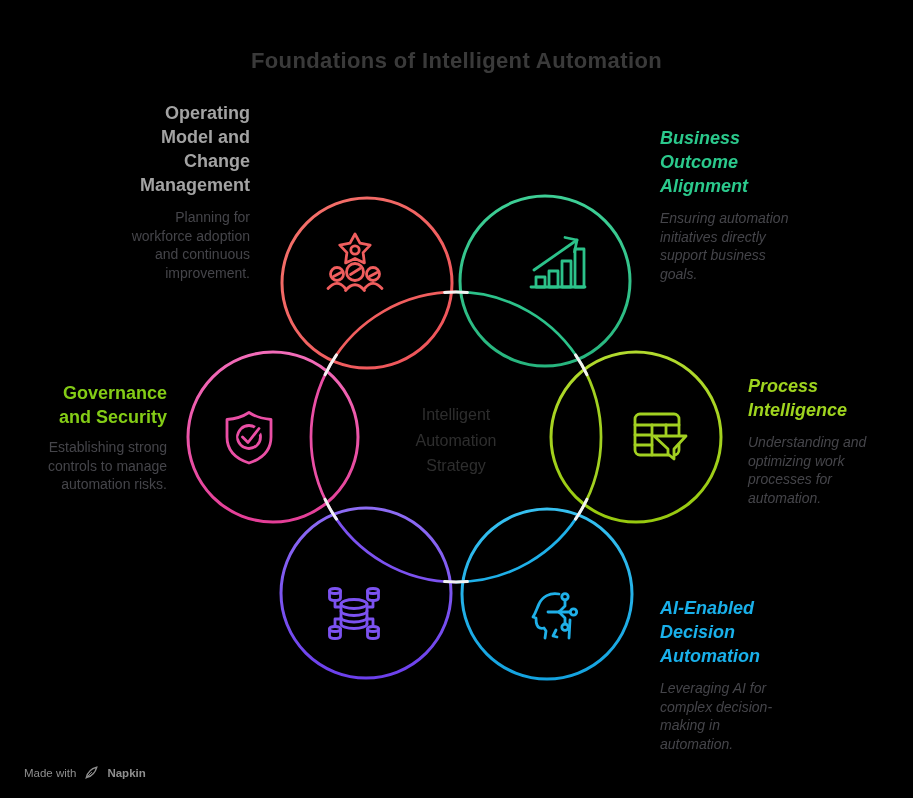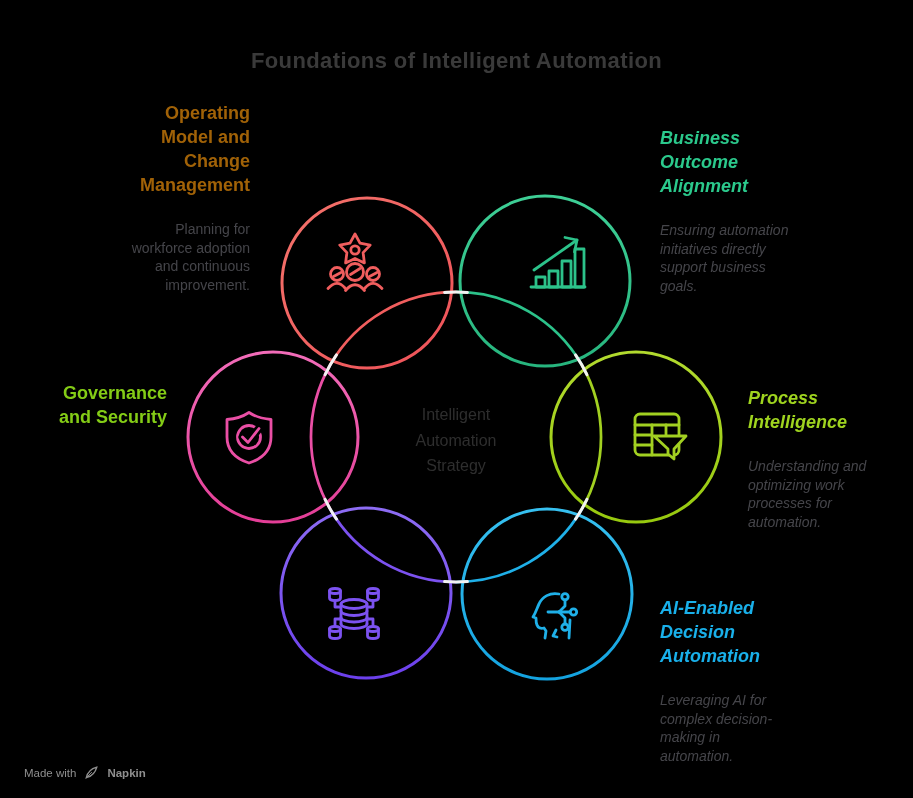--- a/index.html
+++ b/index.html
@@ -11,29 +11,29 @@
     position:absolute;left:0;top:48px;width:913px;text-align:center;
     font-size:22px;font-weight:700;color:#3a3a3a;letter-spacing:.4px;
   }
   .diagram-svg{position:absolute;left:0;top:0;}
   .center-label{
     position:absolute;left:356px;top:402px;width:200px;text-align:center;
     font-size:16px;line-height:25.5px;color:#2e2e2e;white-space:pre-line;font-weight:400;
   }
   .section{position:absolute;}
   .section-title{font-size:18px;font-weight:700;line-height:24px;white-space:pre-line;}
-  .section-body{font-size:14px;line-height:18.5px;color:#45454a;white-space:pre-line;margin-top:23px;}
+  .section-body{font-size:14px;line-height:18.5px;color:#45454a;white-space:pre-line;margin-top:11px;}
   .align-right{text-align:right;}
   .align-left{text-align:left;font-style:italic;}
   .sec-operating{left:30px;top:101px;width:220px;}
-  .sec-operating .section-title{color:#a16207;}
+  .sec-operating .section-title{color:#a3a3a3;}
   .sec-business{left:660px;top:126px;width:200px;}
   .sec-business .section-title{color:#2bc98c;}
   .sec-process{left:748px;top:374px;width:160px;}
-  .sec-process .section-title{color:#9fd41f;margin-top:12px;}
+  .sec-process .section-title{color:#9fd41f;}
   .sec-ai{left:660px;top:596px;width:200px;}
   .sec-ai .section-title{color:#19b0ea;}
   .sec-scalable{left:30px;top:596px;width:220px;}
   .sec-scalable .section-title{color:#7a4df3;}
   .sec-governance{left:17px;top:381px;width:150px;}
   .sec-governance .section-title{color:#84cc16;text-align:right;}
   .sec-governance .section-body{margin-top:9px;}
   .footer{
     position:absolute;left:24px;top:766px;display:flex;align-items:center;gap:9px;
     font-size:11.5px;color:#8f8f8f;
@@ -217,20 +217,23 @@
     <div class="section-body">Leveraging AI for
 complex decision-
 making in
 automation.</div>
   </div>
 
 
   <div class="section sec-governance align-right">
     <div class="section-title">Governance
 and Security</div>
+    <div class="section-body">Establishing strong
+controls to manage
+automation risks.</div>
   </div>
 
   <div class="footer">
     <span>Made with</span>
     <svg width="13" height="13" viewBox="0 0 16 16">
       <path d="M1.5 14.5 C3 8 7 3.5 14.5 1.5 C12.5 8.5 8.5 12.5 2.5 14 Z" fill="none" stroke="#8f8f8f" stroke-width="1.6"></path>
       <path d="M2.5 13.5 L8.5 7.5" fill="none" stroke="#8f8f8f" stroke-width="1.2"></path>
     </svg>
     <span class="brand">Napkin</span>
   </div>

